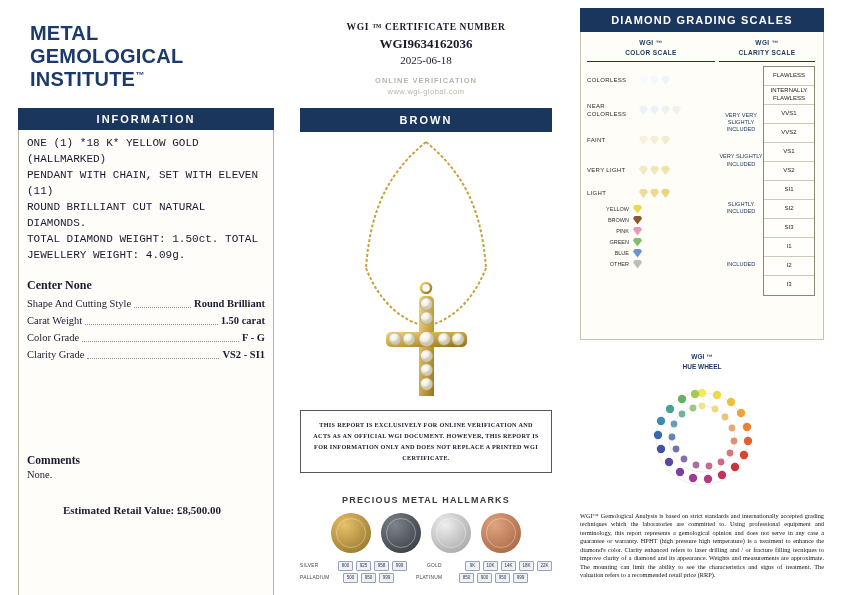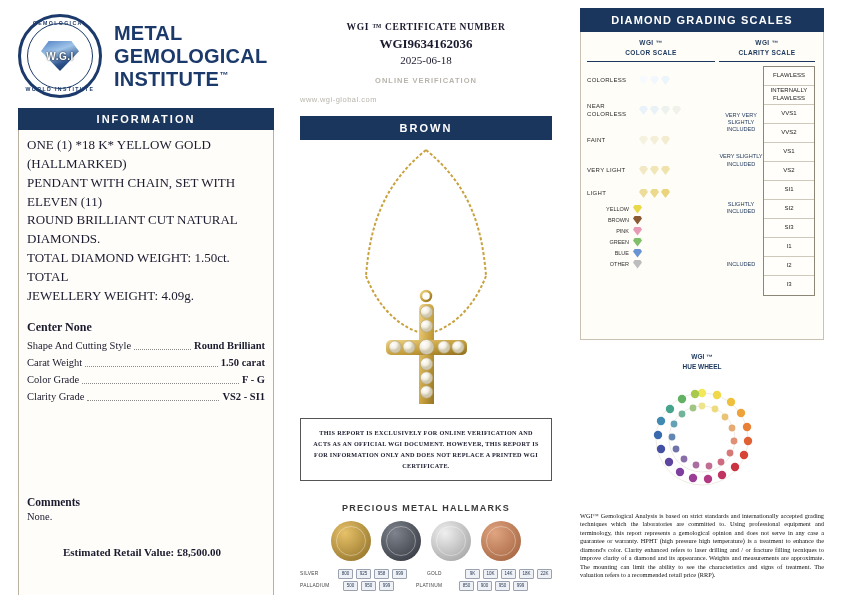--- a/index.html
+++ b/index.html
@@ -60,21 +60,21 @@
     background:#1b365d; color:#fff; text-align:center;
     font: 700 11px "Liberation Sans", sans-serif;
     letter-spacing: 2px; padding: 5px 0; margin-top: 6px;
   }
   .desc-body {
     border: 1px solid #b9b0a0; border-top: none;
     padding: 6px 8px 10px 8px; height: 470px;
     background: #fffdf9;
     font-size: 10px; line-height: 1.35;
   }
-  .desc-lines { font-size: 13px; line-height: 1.45; }
+  .desc-lines { font-size: 11px; line-height: 1.45; font-family: Liberation Mono, monospace; }
   .section-title {
     font: 700 12px "Liberation Serif", serif; margin: 14px 0 4px 0;
   }
   .kv {
     display:flex; align-items:flex-end; font-size: 10.5px; margin: 3px 0;
   }
   .kv .k { white-space: nowrap; }
   .kv .dots { flex:1; border-bottom: 1px dotted #8a8a8a; margin: 0 3px 3px 3px; height: 1px; }
   .kv .v { font-weight:700; white-space: nowrap; }
   .comments-title { font: 700 11.5px "Liberation Serif", serif; margin-top: 92px; }
@@ -88,22 +88,22 @@
   }
   .cert-number {
     text-align:center; font: 700 13px "Liberation Serif", serif; margin-top: 4px;
   }
   .cert-date { text-align:center; font-size: 11px; margin-top: 2px; }
   .online-verif {
     text-align:center; font: 700 7.5px "Liberation Sans", sans-serif;
     color:#b9b5ad; letter-spacing:1px; margin-top: 10px;
   }
   .online-url {
-    font: 7.5px "Liberation Sans", sans-serif;
-    color:#b9b5ad; letter-spacing:.5px; margin-top: 10px;
+    text-align:center; font: 7.5px "Liberation Sans", sans-serif;
+    color:#b9b5ad; letter-spacing:.5px; margin-top: 2px;
   }
   .image-bar {
     background:#1b365d; color:#fff; text-align:center;
     font: 700 11px "Liberation Sans", sans-serif; letter-spacing:2px;
     padding: 6px 0; margin-top: 12px;
   }
   .photo {
     height: 260px; position: relative; margin-top: 4px;
   }
   .disclaimer {
@@ -193,28 +193,20 @@
   }
 </style>
 </head>
 <body>
 
 <div class="page">
 
   <div class="left-col">
 
     <div class="logo-box">
-      <div class="logo-emblem">
-        <div class="ring"></div>
-        <div class="ring2"></div>
-        <div class="arc top">GEMOLOGICAL</div>
-        <div class="diamond"></div>
-        <div class="wgi-text">W.G.I</div>
-        <div class="arc bottom">WORLD INSTITUTE</div>
-      </div>
       <div class="logo-words">
         <div>METAL</div>
         <div>GEMOLOGICAL</div>
         <div><span>INSTITUTE</span><span class="tm">™</span></div>
       </div>
     </div>
 
     <div class="bar">INFORMATION</div>
 
     <div class="desc-body">

